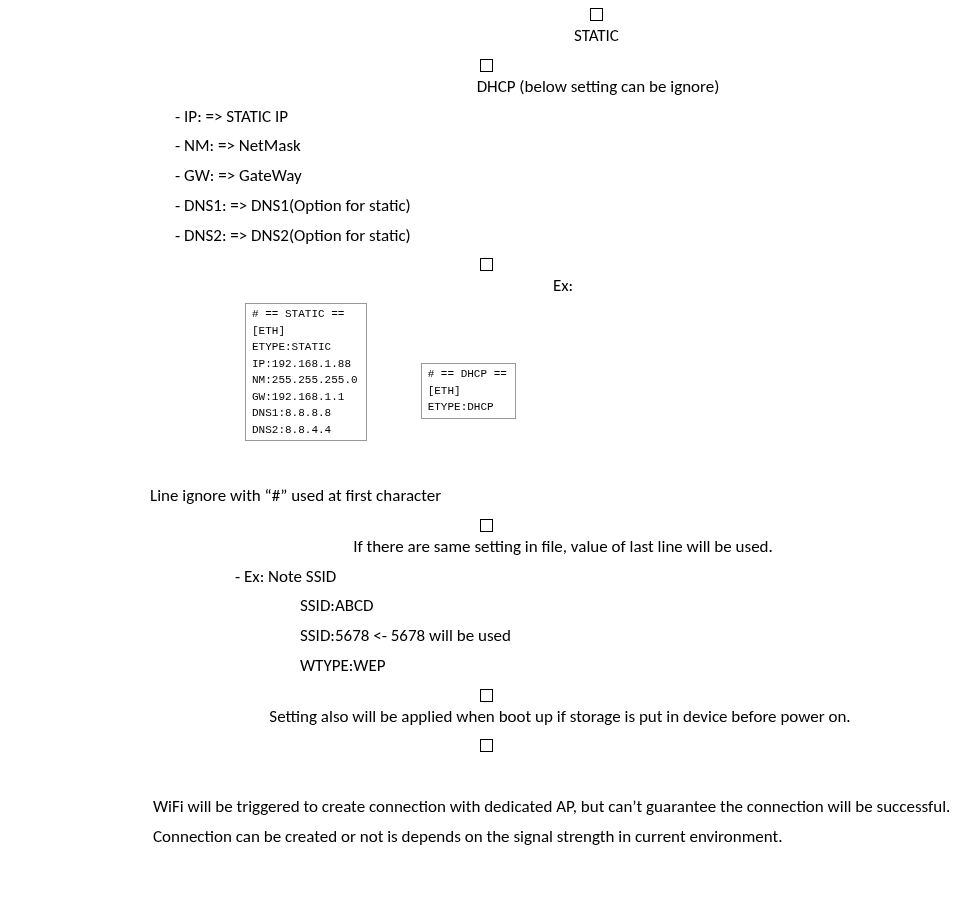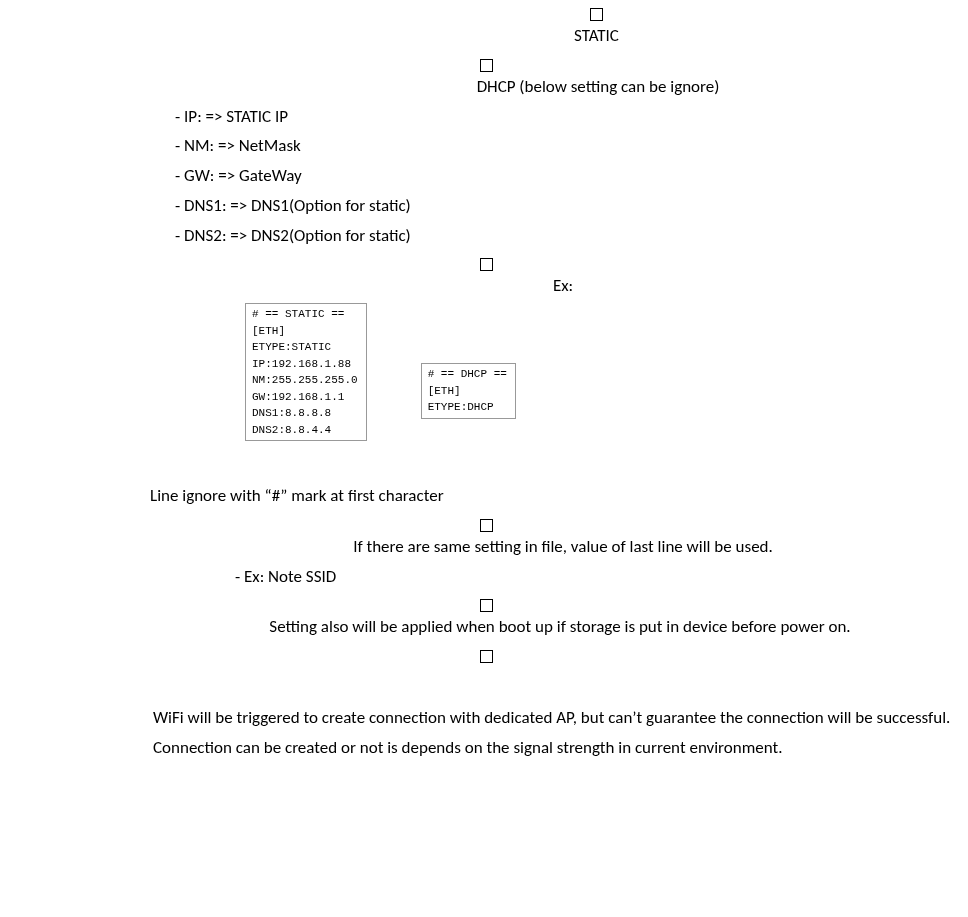--- a/index.html
+++ b/index.html
@@ -99,34 +99,39 @@
 DNS1:8.8.8.8
 DNS2:8.8.4.4</div>
     <div class="code-block mono code-b"># == DHCP ==
 [ETH]
 ETYPE:DHCP</div>
   </div>
 
   <div style="height:40px"></div>
 
   <div class="indent-1">
-    <div>Line ignore with “#” mark at first character</div>
+    <div>Line ignore with “#” used at first character</div>
   </div>
 
   <div class="row">
     <span class="marker" style="margin-left:4px;"></span>
     <div class="textblock" style="padding-left:158px;">
       <span>If there are same setting in file, value of last line will be used.</span>
     </div>
   </div>
 
   <div style="padding-left:235px;">
     <div>- <span>Ex: Note SSID</span></div>
   </div>
 
+  <div style="padding-left:300px;">
+    <div>SSID:ABCD</div>
+    <div>SSID:5678 &lt;- 5678 will be used</div>
+    <div>WTYPE:WEP</div>
+  </div>
 
   <div class="row">
     <span class="marker" style="margin-left:4px;"></span>
     <div class="textblock" style="padding-left:158px; padding-right:6px;">
       <span>Setting also will be applied when boot up if storage is put in device before power on.</span>
     </div>
   </div>
 
   <div class="row">
     <span class="marker" style="margin-left:4px;"></span>

